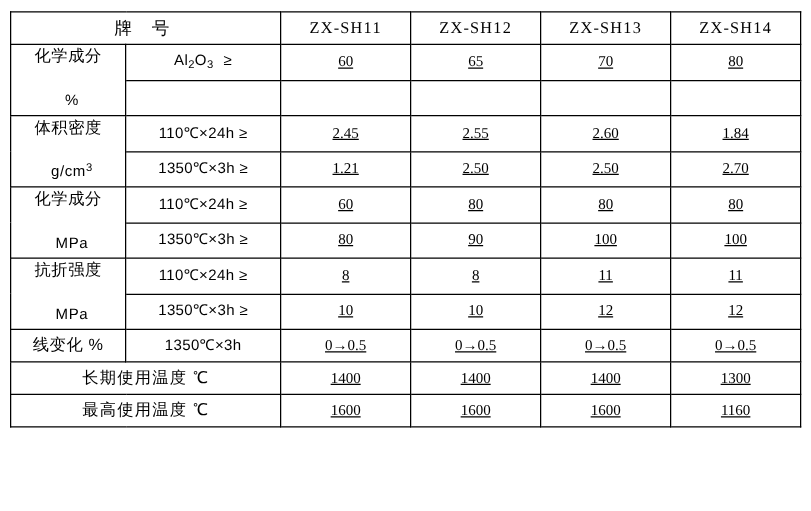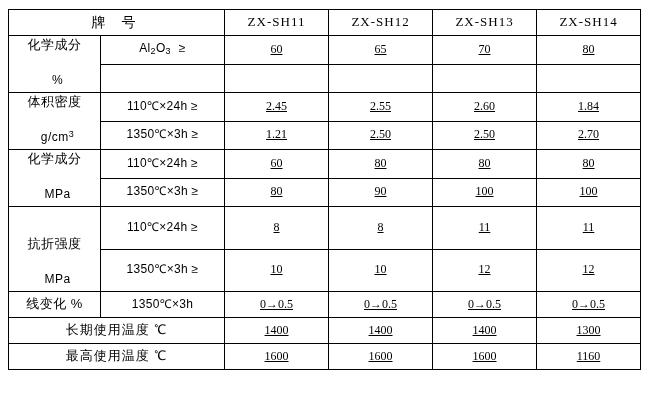--- a/index.html
+++ b/index.html
@@ -175,21 +175,21 @@
       <tr>
         <td class="cond-cell">1350℃×3h  ≥</td>
         <td class="val-cell">80</td>
         <td class="val-cell">90</td>
         <td class="val-cell">100</td>
         <td class="val-cell">100</td>
       </tr>
 
       <tr>
         <td rowspan="2" class="label-cell">
-          <div class="label-stack" style="height:56px;margin-top:28px;">
+          <div class="label-stack" style="height:56px;">
             <span class="ltop">抗折强度</span>
             <span class="lbot">MPa</span>
           </div>
         </td>
         <td class="cond-cell">110℃×24h  ≥</td>
         <td class="val-cell">8</td>
         <td class="val-cell">8</td>
         <td class="val-cell">11</td>
         <td class="val-cell">11</td>
       </tr>

